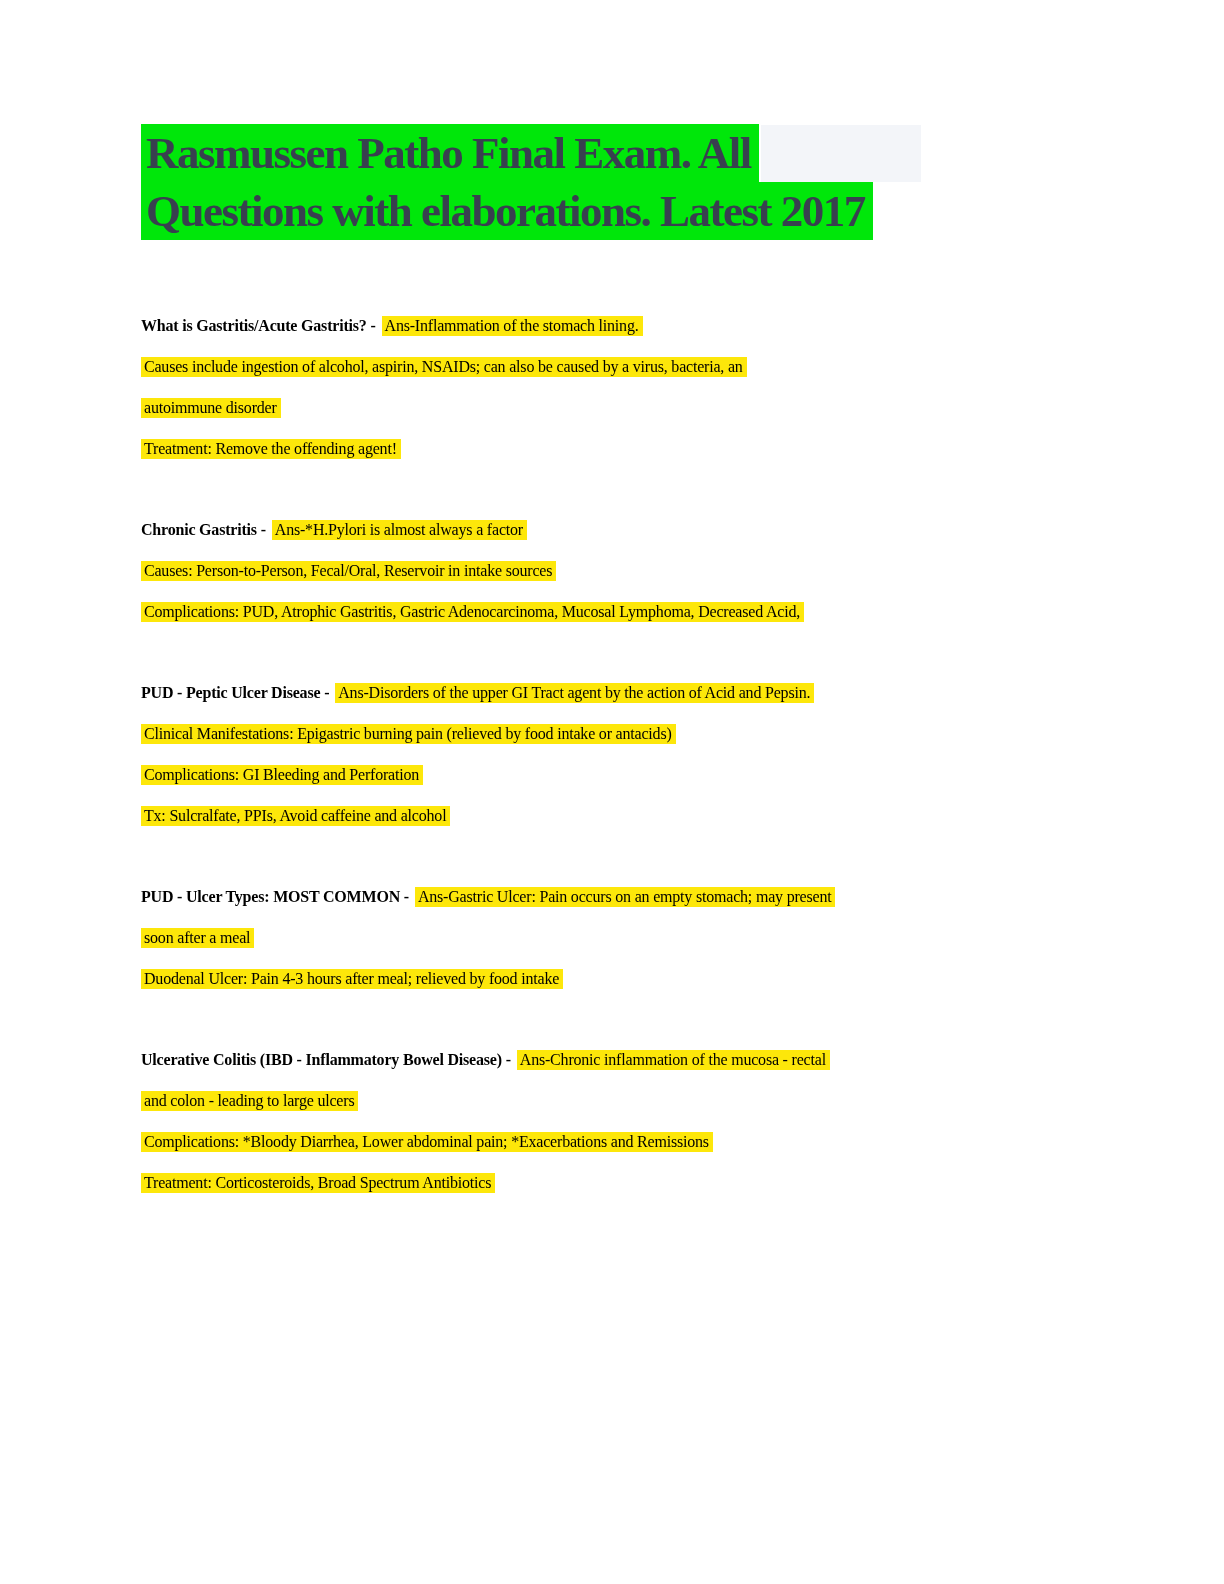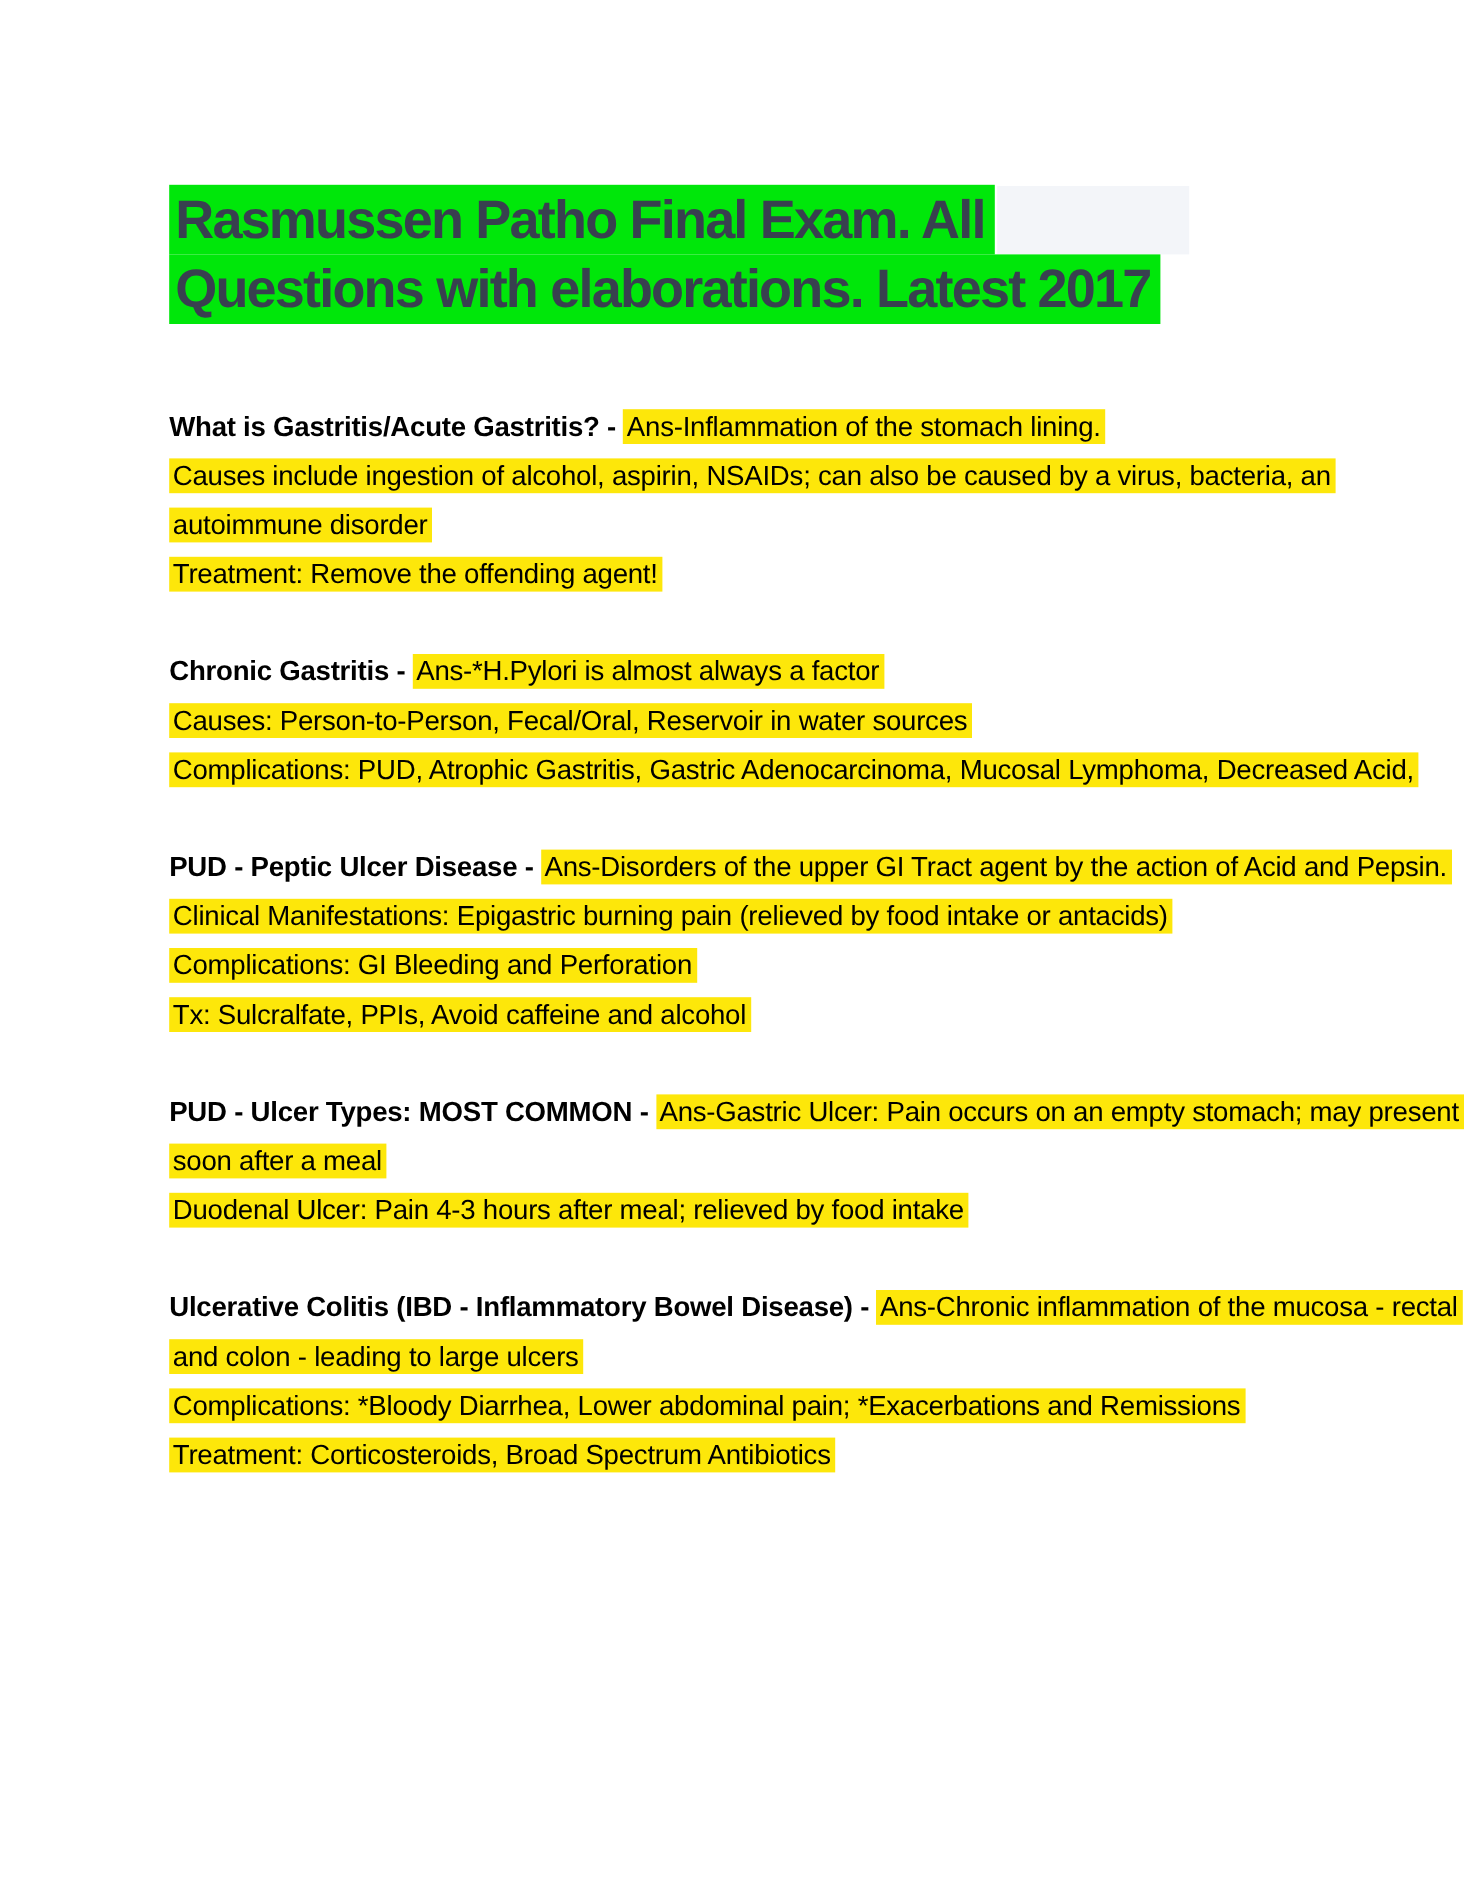--- a/index.html
+++ b/index.html
@@ -15,22 +15,23 @@
     width: 1224px;
     height: 1584px;
     background: #ffffff;
     overflow: hidden;
     font-family: "Liberation Sans", sans-serif;
     color: #000;
   }
   .content {
     position: absolute;
     left: 141px;
-    top: 154px;
+    top: 124px;
     width: 1060px;
+    font-family: Liberation Serif, serif;
   }
   
   .doc-title {
     margin: 0;
     font-size: 45px;
     font-weight: bold;
     letter-spacing: -1.5px;
     color: var(--title-text);
   }
   .title-line { display: block; white-space: nowrap; }
@@ -45,21 +46,21 @@
   .gray-box {
     display: inline-block;
     vertical-align: bottom;
     width: 160px;
     height: 57px;
     margin-left: 2px;
     background: var(--gray-box);
   }
   
   .qa-section { margin-top: 65px; }
-  .qa-block { margin-bottom: 40px; font-size: 23px; letter-spacing: -0.2px; }
+  .qa-block { margin-bottom: 40px; font-size: 16px; letter-spacing: -0.2px; }
   .qa-line { line-height: 41px; white-space: nowrap; }
   .q { font-weight: bold; margin-right: 6px; color: #000; }
   .hl { background: var(--yellow); padding: 1px 4px 2px 3px; color: #000; }
 </style>
 </head>
 <body>
 
 <div class="page">
   <div class="content">
 
@@ -72,21 +73,21 @@
 
       <div class="qa-block">
         <div class="qa-line"><span class="q">What is Gastritis/Acute Gastritis? -</span><span class="hl">Ans-Inflammation of the stomach lining.</span></div>
         <div class="qa-line"><span class="hl">Causes include ingestion of alcohol, aspirin, NSAIDs; can also be caused by a virus, bacteria, an</span></div>
         <div class="qa-line"><span class="hl">autoimmune disorder</span></div>
         <div class="qa-line"><span class="hl">Treatment: Remove the offending agent!</span></div>
       </div>
 
       <div class="qa-block">
         <div class="qa-line"><span class="q">Chronic Gastritis -</span><span class="hl">Ans-*H.Pylori is almost always a factor</span></div>
-        <div class="qa-line"><span class="hl">Causes: Person-to-Person, Fecal/Oral, Reservoir in water sources</span></div>
+        <div class="qa-line"><span class="hl">Causes: Person-to-Person, Fecal/Oral, Reservoir in intake sources</span></div>
         <div class="qa-line"><span class="hl">Complications: PUD, Atrophic Gastritis, Gastric Adenocarcinoma, Mucosal Lymphoma, Decreased Acid,</span></div>
       </div>
 
       <div class="qa-block">
         <div class="qa-line"><span class="q">PUD - Peptic Ulcer Disease -</span><span class="hl">Ans-Disorders of the upper GI Tract agent by the action of Acid and Pepsin.</span></div>
         <div class="qa-line"><span class="hl">Clinical Manifestations: Epigastric burning pain (relieved by food intake or antacids)</span></div>
         <div class="qa-line"><span class="hl">Complications: GI Bleeding and Perforation</span></div>
         <div class="qa-line"><span class="hl">Tx: Sulcralfate, PPIs, Avoid caffeine and alcohol</span></div>
       </div>
 

